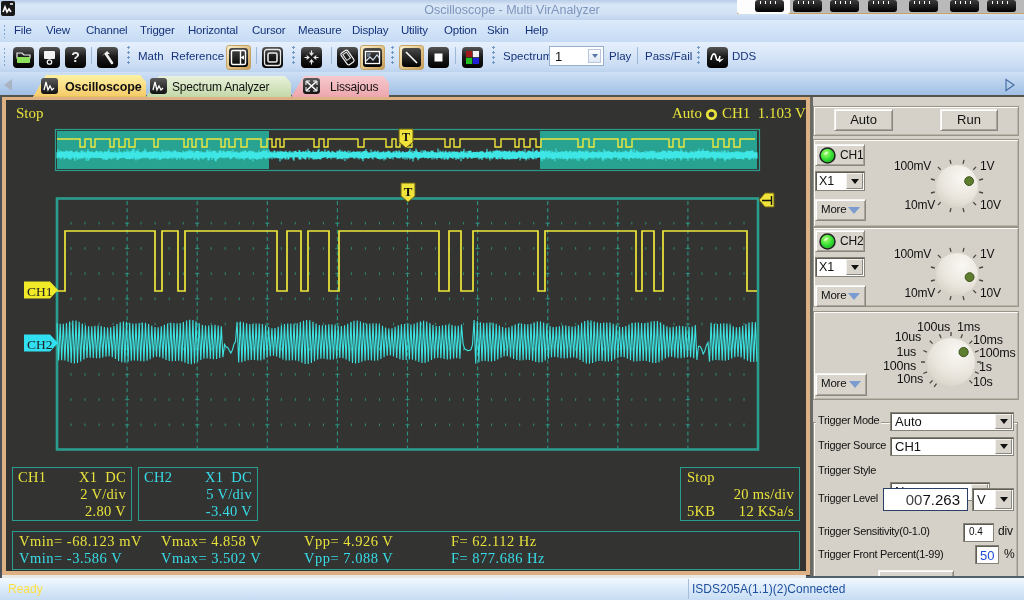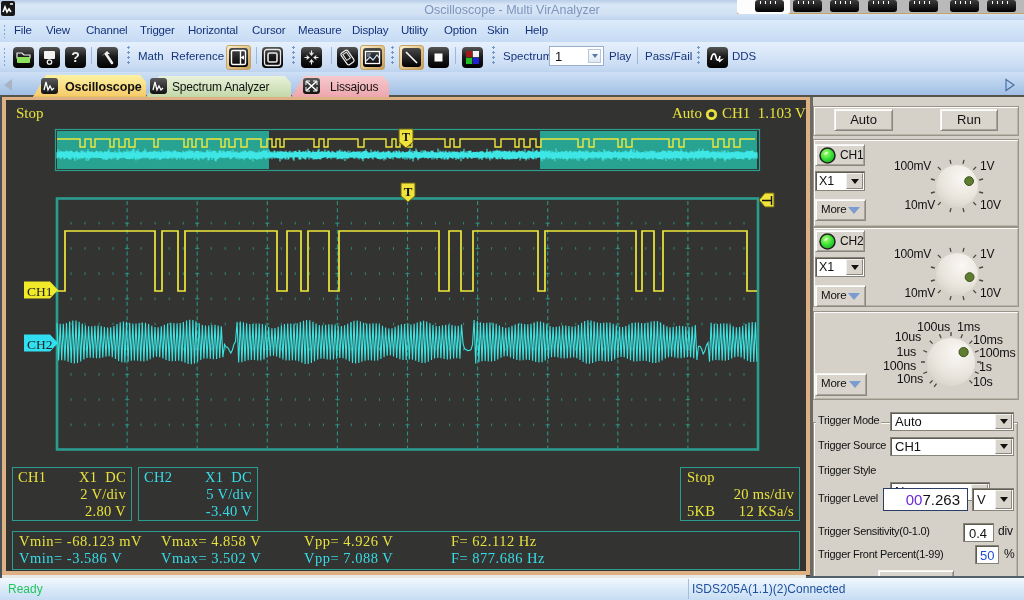--- a/index.html
+++ b/index.html
@@ -362,34 +362,34 @@
         <div class="arr"></div>
       </div>
     </div>
     <div class="combo" style="left:890px;top:482px;width:100px;height:19px">
       <div class="abs" style="left:4px;top:1px;font-size:13px;color:#111">None</div>
       <div class="cbtn">
         <div class="arr"></div>
       </div>
     </div>
     <div class="abs" style="left:883px;top:488px;width:85px;height:23px;background:#fff;border:1px solid #2a3f66">
-      <div class="abs" style="right:7px;top:2px;font-size:15px;color:#111"><span style="color:#6d28d9">00</span>7.263</div>
+      <div class="abs" style="right:7px;top:2px;font-size:15px;color:#111"><span style="color:#404040">00</span>7.263</div>
     </div>
     <div class="combo" style="left:972px;top:488px;width:42px;height:23px">
       <div class="abs" style="left:4px;top:3px;font-size:13px;color:#111">V</div>
       <div class="cbtn">
         <div class="arr"></div>
       </div>
     </div>
     <div class="abs combo" style="left:963px;top:523px;width:31px;height:19px">
-      <div class="abs" style="left:5px;top:2px;font-size:13px;color:#111">0.4</div>
+      <div class="abs" style="left:5px;top:2px;font-size:10px;color:#111">0.4</div>
     </div>
     <div class="panlbl" style="left:998px;top:524px">div</div>
     <div class="abs combo" style="left:975px;top:545px;width:24px;height:19px">
       <div class="abs" style="left:4px;top:2px;font-size:13px;color:#1d4ed8">50</div>
     </div>
     <div class="panlbl" style="left:1004px;top:547px">%</div>
     <div class="wbtn" style="left:878px;top:570px;width:76px;height:8px"></div>
 <div class="abs" style="left:0;top:578px;width:1024px;height:22px;background:linear-gradient(#f3f9fe,#dcebfa 45%,#c7ddf4)"></div>
 <div class="abs" style="left:806px;top:576px;width:218px;height:2px;background:#52606e"></div>
-<div class="abs" style="left:8px;top:582px;font-size:12px;color:#22c55e">Ready</div>
+<div class="abs" style="left:8px;top:582px;font-size:12px;color:#fde047">Ready</div>
 <div class="abs" style="left:688px;top:579px;width:1px;height:20px;background:#a8bed8"></div>
 <div class="abs" style="left:692px;top:582px;font-size:12px;color:#1d4f9e">ISDS205A(1.1)(2)Connected</div>
 </div>
 </body></html>

